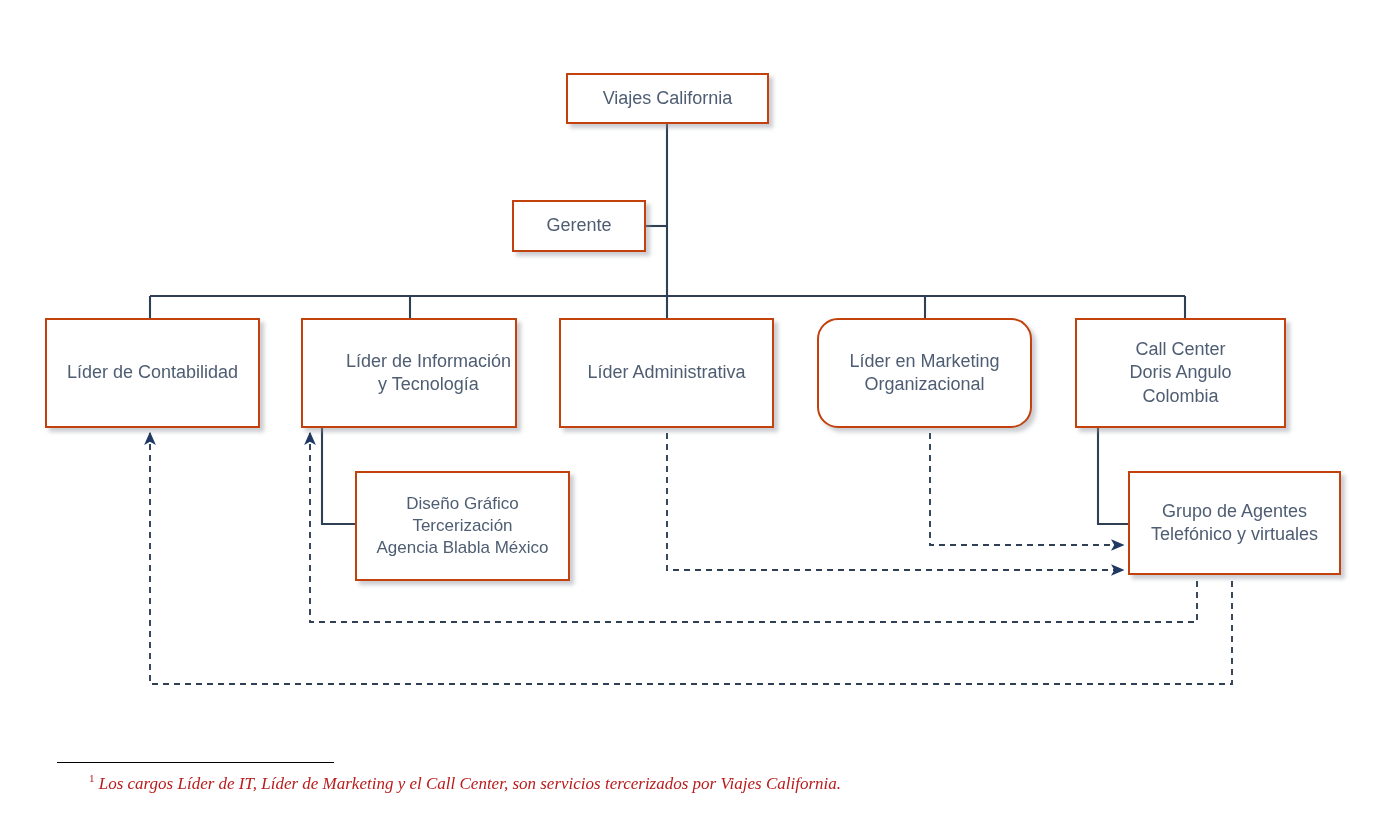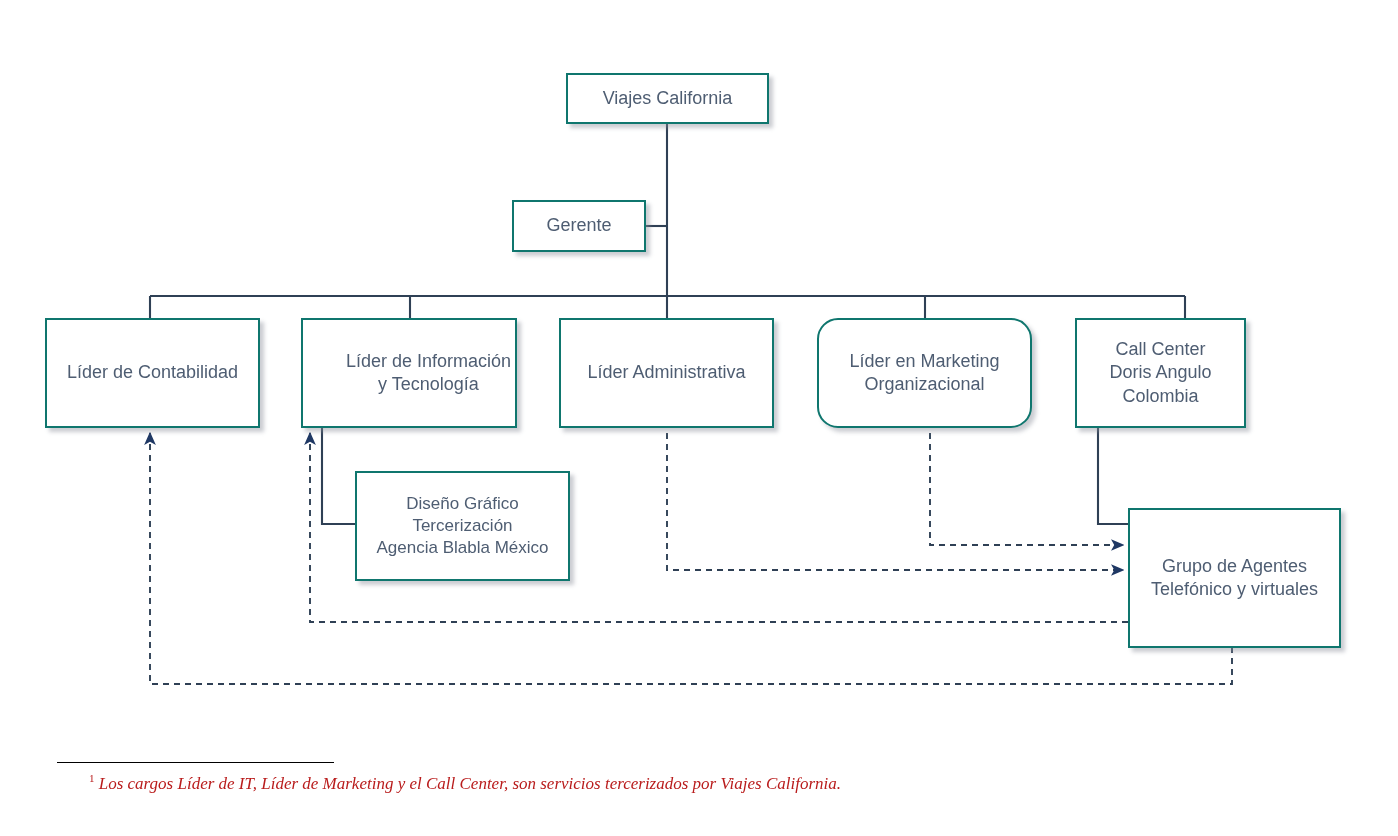--- a/index.html
+++ b/index.html
@@ -1,33 +1,33 @@
 <!DOCTYPE html>
 <html><head>
 <meta charset="utf-8">
 <style>
   html,body{margin:0;padding:0;background:#ffffff;}
   body{width:1398px;height:836px;position:relative;overflow:hidden;
        font-family:"Liberation Sans",sans-serif;}
   #stage{position:absolute;inset:0;width:1398px;height:836px;}
   svg#wires{position:absolute;left:0;top:0;width:1398px;height:836px;}
   .node{position:absolute;box-sizing:border-box;background:#ffffff;
-        border:2px solid #0f766e;box-shadow:4px 4px 4px rgba(140,145,155,.45);
+        border:2px solid #c2410c;box-shadow:4px 4px 4px rgba(140,145,155,.45);
         display:flex;align-items:center;justify-content:center;text-align:center;
         color:#4e5d72;font-size:18px;line-height:1.30;z-index:3;white-space:nowrap;}
   .node .lbl{display:block;padding:0 4px;}
   #n-root{left:566px;top:73px;width:203px;height:51px;}
   #n-ger {left:512px;top:200px;width:134px;height:52px;}
   #n-cont{left:45px; top:318px;width:215px;height:110px;}
   #n-it  {left:301px;top:318px;width:216px;height:110px;justify-content:flex-end;}
   #n-adm {left:559px;top:318px;width:215px;height:110px;}
   #n-mkt {left:817px;top:318px;width:215px;height:110px;border-radius:21px;}
-  #n-cc  {left:1075px;top:318px;width:171px;height:110px;}
+  #n-cc  {left:1075px;top:318px;width:211px;height:110px;}
   #n-dis {left:355px;top:471px;width:215px;height:110px;}
-  #n-agt {left:1128px;top:471px;width:213px;height:140px;margin-top:37px;}
+  #n-agt {left:1128px;top:471px;width:213px;height:104px;}
   #n-dis .lbl{font-size:17px;}
   #footnote{position:absolute;left:57px;top:772px;width:1300px;z-index:3;
             font-family:"Liberation Serif",serif;font-style:italic;
             font-size:17px;color:#b91c1c;white-space:nowrap;margin-left:32px;}
   #footnote sup{font-size:11px;vertical-align:super;font-style:normal;}
   #fn-rule{position:absolute;left:57px;top:762px;width:277px;height:0;
            border-top:1.6px solid #000;z-index:3;}
 </style>
 </head>
 <body>

